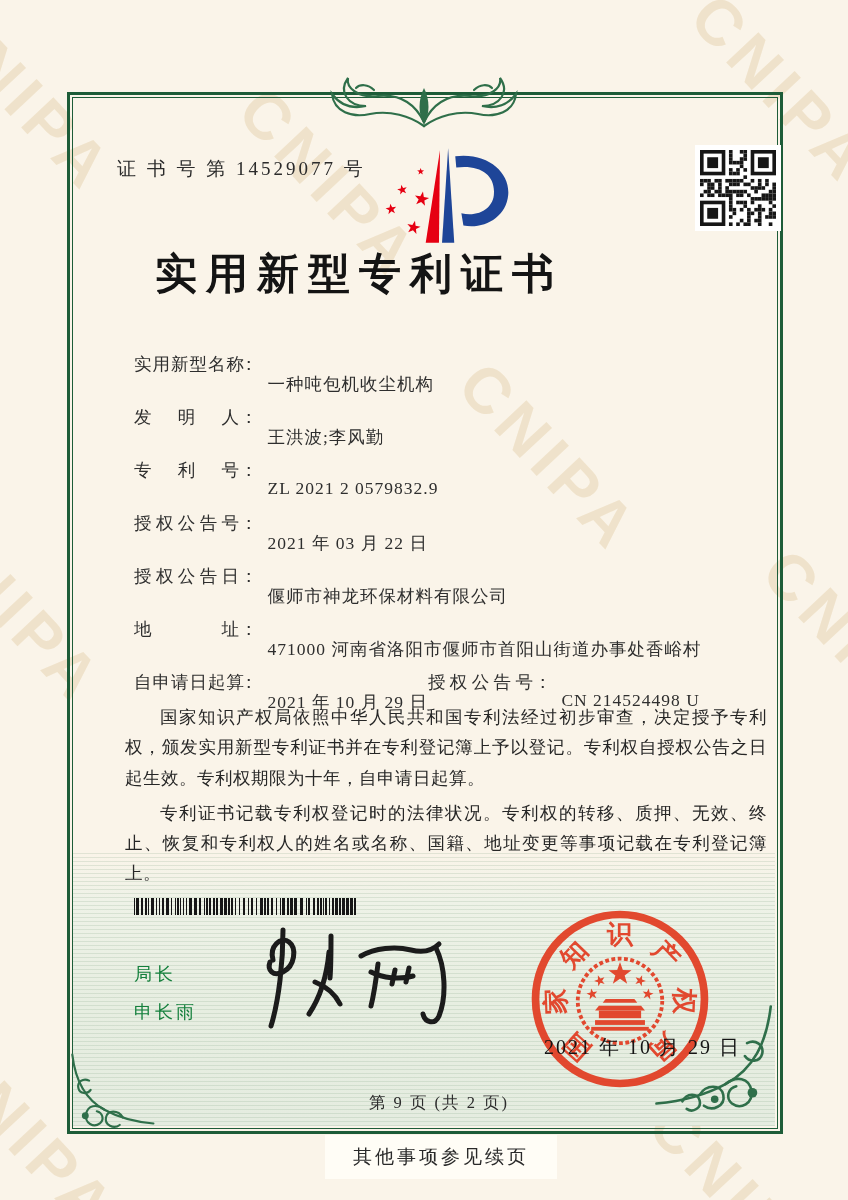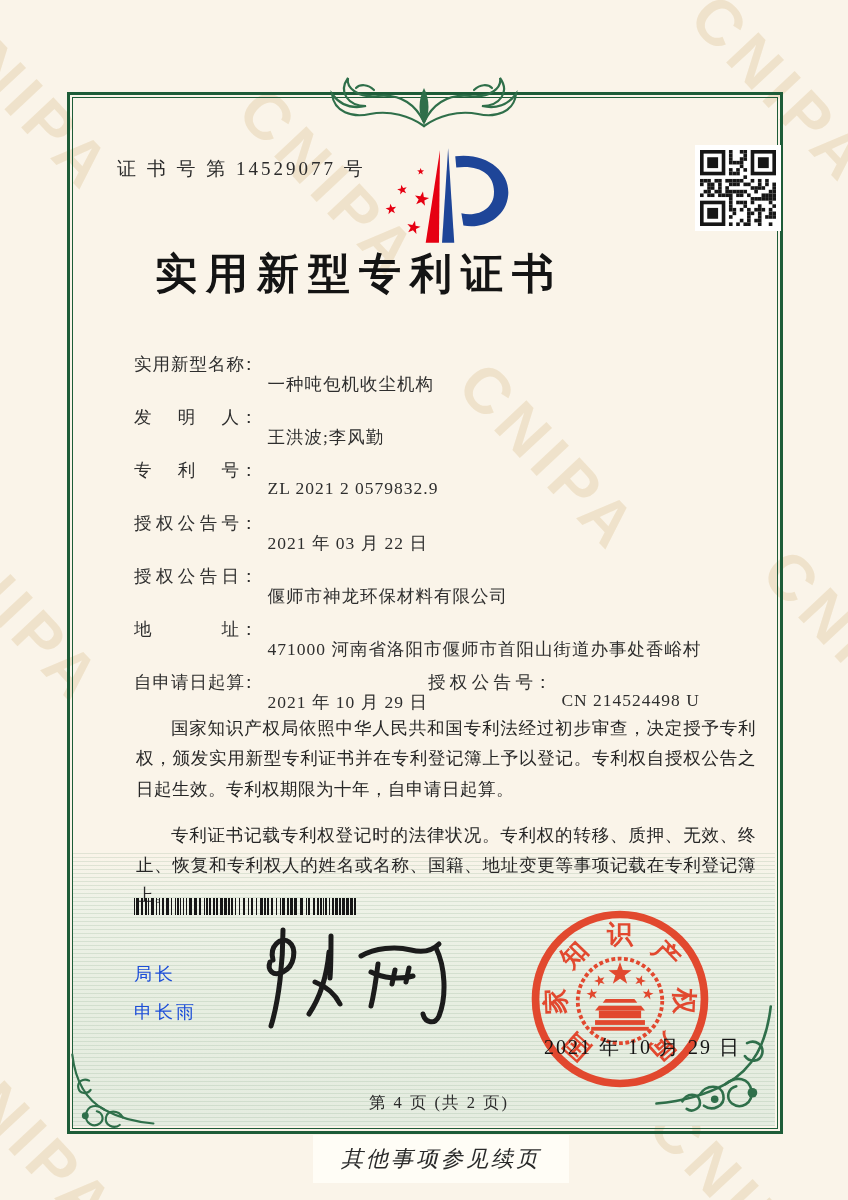--- a/index.html
+++ b/index.html
@@ -24,32 +24,32 @@
   .title{position:absolute;left:0;top:246px;width:684px;text-align:center;font-size:42px;font-weight:bold;
          letter-spacing:9px;color:#141414;}
   .fields{position:absolute;left:117px;top:352px;width:630px;font-size:17.5px;color:#2e2e2e;}
   .frow{display:flex;align-items:flex-start;height:24px;margin-bottom:29px;white-space:nowrap;}
   .flabel{display:inline-block;width:106px;text-align:justify;text-align-last:justify;letter-spacing:1px;}
   .fcolon{margin-right:10px;}
   .fvalue{letter-spacing:1px;margin-top:20px;}
   .gpair2{}
   .body-text{position:absolute;left:103px;top:697px;width:652px;font-size:17.5px;line-height:1.73;
              color:#262626;text-align:justify;letter-spacing:.5px;}
-  .body-text p{margin:16px;text-indent:2em;}
+  .body-text p{margin:5px;text-indent:2em;}
   .barcode{position:absolute;left:117px;top:898px;width:224px;height:17px;}
-  .director{position:absolute;left:117px;top:962px;font-size:18px;color:#1d4ed8;
+  .director{position:absolute;left:117px;top:962px;font-size:18px;color:#15803d;
             font-family:"Liberation Sans","DejaVu Sans",sans-serif;}
   .director div{margin-bottom:14px;letter-spacing:3px;}
   .signature{position:absolute;left:226px;top:922px;}
   .seal{position:absolute;left:507px;top:903px;width:192px;height:192px;}
   .seal-date{position:absolute;left:527px;top:1034px;font-size:20px;letter-spacing:2px;color:#141414;z-index:6;}
   .page-footer{position:absolute;left:67px;top:1092px;width:710px;text-align:center;font-size:16.5px;
                letter-spacing:2px;color:#2c2c2c;}
   .cont-note{position:absolute;left:50%;top:1135px;transform:translateX(-50%);background:#fffdf6;
-             padding:9px 28px;font-size:22px;letter-spacing:3px;color:#2a2a2a;white-space:nowrap;font-style:italic;}
+             padding:9px 28px;font-size:19px;letter-spacing:3px;color:#2a2a2a;white-space:nowrap;}
   .ornament-top{position:absolute;left:50%;top:72px;transform:translateX(-50%);z-index:4;}
   .corner-br{position:absolute;left:650px;top:1000px;z-index:4;}
   .corner-bl{position:absolute;left:70px;top:1050px;z-index:4;transform:scaleX(-1);}
 </style>
 </head>
 <body>
 
 <div class="page">
 
   <div class="wm" style="left:-28px;top:-12px">CNIPA</div>
@@ -415,16 +415,16 @@
           <rect x="74" y="122" width="52" height="5"></rect>
           <rect x="70" y="129" width="60" height="4"></rect>
         </g>
         <defs>
           <path id="sealstar" d="M0,-12 L2.8,-3.9 L11.4,-3.7 L4.6,1.5 L7.1,9.7 L0,4.6 L-7.1,9.7 L-4.6,1.5 L-11.4,-3.7 L-2.8,-3.9 Z"></path>
         </defs>
       </g>
     </svg>
     <div class="seal-date">2021 年 10 月 29 日</div>
 
-    <div class="page-footer">第 4 页 (共 2 页)</div>
+    <div class="page-footer">第 9 页 (共 2 页)</div>
     <div class="cont-note">其他事项参见续页</div>
   </div>
 </div>
 
 </body></html>

